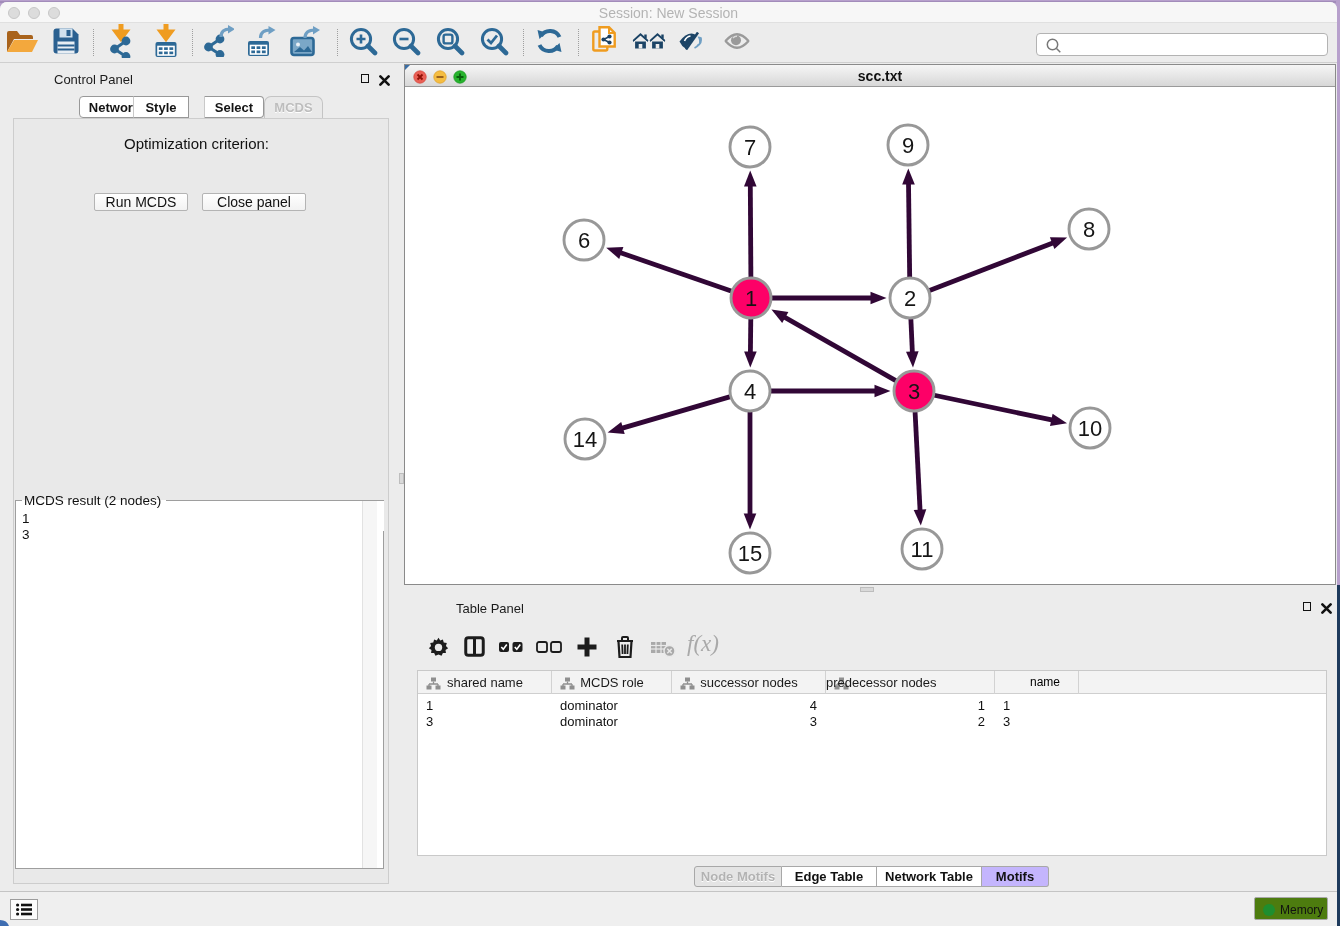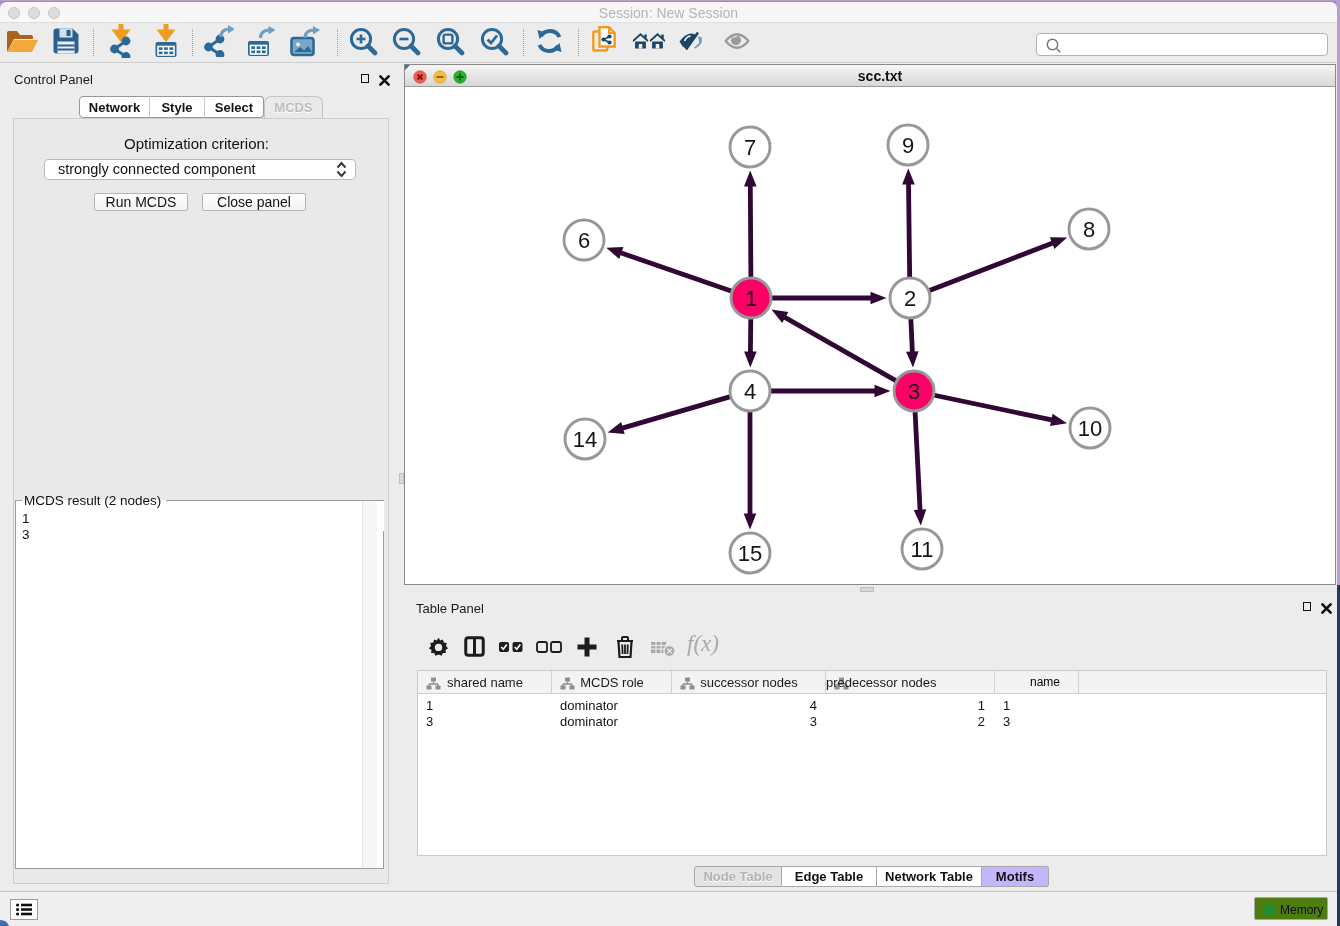--- a/index.html
+++ b/index.html
@@ -1,19 +1,19 @@
 <!DOCTYPE html>
 <html><head><meta charset="utf-8"><style>
 * { margin:0; padding:0; box-sizing:border-box; }
 html,body { width:1340px; height:926px; overflow:hidden; font-family:"Liberation Sans",sans-serif; background:#ececec; }
 .abs { position:absolute; }
 
 .tbi { top:50%; transform:translate(-50%,-50%); }
 .sep { top:6px; bottom:6px; width:0; border-left:1.6px dotted #9f9f9f; }
-.phead { font-size:13px; color:#1b1b1b; }
+.phead { font-size:13px; color:#1b1b1b;margin-left:40px; }
 .sqicon { width:8px; height:9px; border:1.6px solid #111; }
 .btn { position:absolute; background:linear-gradient(#ffffff,#f2f2f2); border:1px solid #b4b4b4; border-radius:2px; font-size:14px; color:#111; text-align:center; }
 .tab3 { position:absolute; top:33px; height:22px; background:#fff; border:1px solid #989898; font-size:13px; font-weight:bold; color:#141414; text-align:center; line-height:21px; }
 </style></head>
 <body>
 
 <div class="abs" style="left:0;top:0;width:1340px;height:8px;background:#b7a0cc"></div>
 <div class="abs" style="left:0;top:1px;width:1340px;height:1.5px;background:#a28cba"></div>
 <div class="abs" style="left:1336px;top:0;width:4px;height:585px;background:#b7a0cc"></div>
 <div class="abs" style="left:1336px;top:585px;width:4px;height:341px;background:#1e3a5c"></div>
@@ -151,31 +151,25 @@
 </div>
 
 <div class="abs" style="left:0;top:63px;width:393px;height:828px;background:#ececec;">
   <div class="abs phead" style="left:14px;top:9px;">Control Panel</div>
   <div class="abs sqicon" style="left:361px;top:11px;"></div>
   <svg class="abs" width="11" height="11" viewBox="0 0 12 12" style="left:379px;top:12px">
       <path d="M1.5 1.5 L10.5 10.5 M10.5 1.5 L1.5 10.5" stroke="#111" stroke-width="2.8" stroke-linecap="round"></path>
     </svg>
 
   <div class="tab3" style="left:79px;width:71px;border-radius:4px 0 0 4px;">Network</div>
-  <div class="tab3" style="left:149px;width:56px;border-left:1px solid #c9c9c9;">Style</div>
+  <div class="tab3" style="left:133px;width:56px;border-left:1px solid #c9c9c9;">Style</div>
   <div class="tab3" style="left:204px;width:60px;border-left:1px solid #c9c9c9;border-radius:0 4px 4px 0;">Select</div>
   <div class="abs" style="left:264px;top:33px;width:59px;height:23px;background:#e9e9e9;border:1px solid #c4c4c4;border-bottom:none;border-radius:7px 7px 0 0;font-size:13px;font-weight:bold;color:#bdbdbd;text-shadow:0 1px 0 #fff;text-align:center;line-height:21px;">MCDS</div>
   <div class="abs" style="left:13px;top:55px;width:376px;height:766px;background:#e9e9e9;border:1px solid #cdcdcd;"></div>
   <div class="abs" style="left:0;top:72px;width:393px;text-align:center;font-size:15px;color:#111;">Optimization criterion:</div>
-  <div class="abs" style="left:44px;top:96px;width:312px;height:21px;background:#fff;border:1px solid #b9b9b9;border-radius:4px;font-size:14.5px;color:#111;line-height:19px;padding-left:13px;">strongly connected component
-    <svg width="11" height="17" viewBox="0 0 11 17" style="position:absolute;right:8px;top:1px">
-        <path d="M1.5 6.5 L5.5 2 L9.5 6.5" fill="none" stroke="#3a3a3a" stroke-width="2"></path>
-        <path d="M1.5 10.5 L5.5 15 L9.5 10.5" fill="none" stroke="#3a3a3a" stroke-width="2"></path>
-      </svg>
-  </div>
   <div class="btn" style="left:94px;top:130px;width:94px;height:18px;line-height:16px;">Run MCDS</div>
   <div class="btn" style="left:202px;top:130px;width:104px;height:18px;line-height:16px;">Close panel</div>
 
   <div class="abs" style="left:15px;top:437px;width:369px;height:369px;background:#fff;border:1px solid #9e9e9e;border-top:none;"></div>
   <div class="abs" style="left:15px;top:437px;width:7px;height:1px;background:#9e9e9e;"></div>
   <div class="abs" style="left:166px;top:437px;width:218px;height:1px;background:#9e9e9e;"></div>
   <div class="abs" style="left:16px;top:438px;width:368px;height:30px;background:#fff;"></div>
   <div class="abs" style="left:24px;top:430px;font-size:13.5px;color:#111;">MCDS result (2 nodes)</div>
   <div class="abs" style="left:22px;top:448px;font-size:13.5px;color:#111;line-height:16px;">1<br>3</div>
   <div class="abs" style="left:362px;top:438px;width:15px;height:367px;background:#f6f6f6;border-left:1px solid #e2e2e2;"></div>
@@ -347,21 +341,21 @@
       </div>
       <div class="abs" style="left:0;top:43px;width:908px;height:16px;font-size:13px;color:#111;">
         <div class="abs" style="left:8px;top:0;">3</div>
         <div class="abs" style="left:142px;top:0;">dominator</div>
         <div class="abs" style="right:509px;top:0;">3</div>
         <div class="abs" style="right:341px;top:0;">2</div>
         <div class="abs" style="left:585px;top:0;">3</div>
       </div>
   </div>
 
-  <div class="abs" style="left:290px;top:273px;width:88px;height:21px;background:#e4e4e4;border:1px solid #a8a8a8;font-size:13px;font-weight:bold;color:#b2b2b2;text-shadow:0 1px 0 #fff;text-align:center;line-height:20px;border-radius:3px 0 0 3px;">Node Table</div>
+  <div class="abs" style="left:290px;top:273px;width:88px;height:21px;background:#e4e4e4;border:1px solid #a8a8a8;font-size:13px;font-weight:bold;color:#b2b2b2;text-shadow:0 1px 0 #fff;text-align:center;line-height:20px;border-radius:3px 0 0 3px;">Node Motifs</div>
   <div class="abs" style="left:378px;top:273px;width:95px;height:21px;background:#fff;border:1px solid #a8a8a8;border-left:none;font-size:13px;font-weight:bold;color:#111;text-align:center;line-height:20px;">Edge Table</div>
   <div class="abs" style="left:473px;top:273px;width:105px;height:21px;background:#fff;border:1px solid #a8a8a8;border-left:none;font-size:13px;font-weight:bold;color:#111;text-align:center;line-height:20px;">Network Table</div>
   <div class="abs" style="left:578px;top:273px;width:67px;height:21px;background:#c4b5fd;border:1px solid #a8a8a8;border-left:none;font-size:13px;font-weight:bold;color:#111;text-align:center;line-height:20px;border-radius:0 3px 3px 0;">Motifs</div>
 </div>
 
 <div class="abs" style="left:0;top:891px;width:1337px;height:35px;background:#efefef;border-top:1px solid #c4c4c4;"></div>
 <div class="abs" style="left:10px;top:899px;width:28px;height:21px;background:#fcfcfc;border:1px solid #9d9d9d;">
   <svg width="16" height="13" viewBox="0 0 16 13" style="position:absolute;left:5px;top:3px">
     <circle cx="1.6" cy="2" r="1.6" fill="#111"></circle>
       <circle cx="1.6" cy="6.5" r="1.6" fill="#111"></circle>

